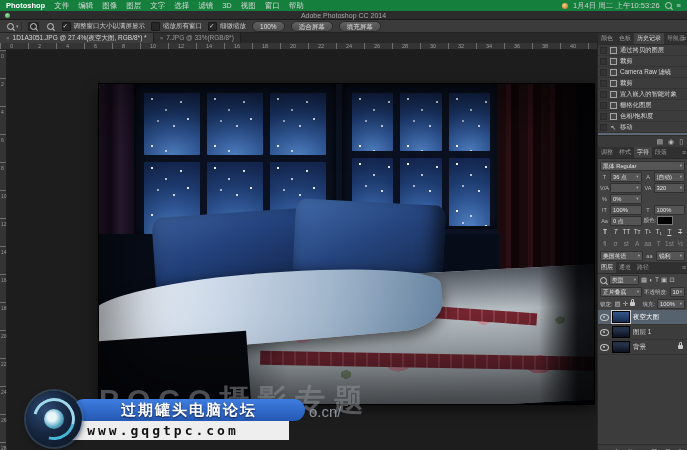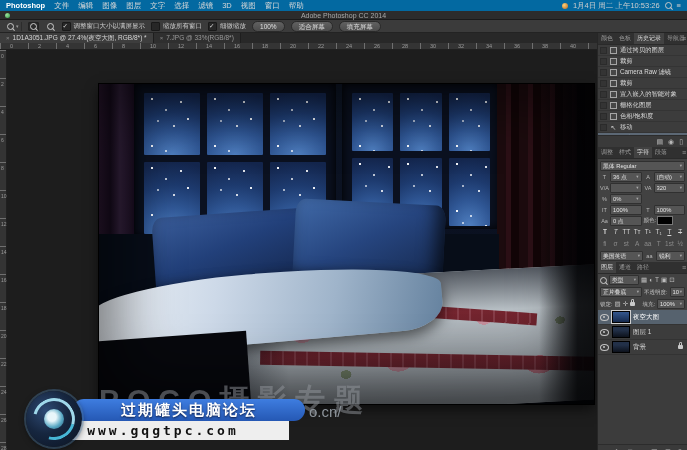--- a/index.html
+++ b/index.html
@@ -1,19 +1,19 @@
 <!DOCTYPE html>
 <html><head>
 <meta charset="utf-8">
 <style>
   html,body{margin:0;padding:0;width:687px;height:450px;overflow:hidden;
     background:#1d1d1d;font-family:"Liberation Sans",sans-serif;
     -webkit-font-smoothing:antialiased;}
   
-  #menubar{position:absolute;left:0;top:0;width:687px;height:11px;background:#0369a1;
+  #menubar{position:absolute;left:0;top:0;width:687px;height:11px;background:#15803d;
     display:flex;align-items:center;gap:9px;padding:0 6px;box-sizing:border-box;
     font-size:7.5px;color:#d8d8d8;}
   #menubar .app{font-weight:bold;color:#fff;}
   #menubar .right{margin-left:auto;display:flex;align-items:center;gap:5px;color:#cfcfcf;}
   .dot-icon{width:6px;height:6px;border-radius:50%;background:radial-gradient(circle at 35% 35%,#ffd27a,#b5651d);}
   .mag{width:5px;height:5px;border:1px solid #c9c9c9;border-radius:50%;position:relative;display:inline-block;}
   .mag::after{content:"";position:absolute;width:3px;height:1px;background:#c9c9c9;right:-2px;bottom:-1px;transform:rotate(45deg);}
   
   #titlebar{position:absolute;left:0;top:11px;width:687px;height:9px;background:#2c2c2c;
     border-bottom:1px solid #1a1a1a;box-sizing:border-box;}

